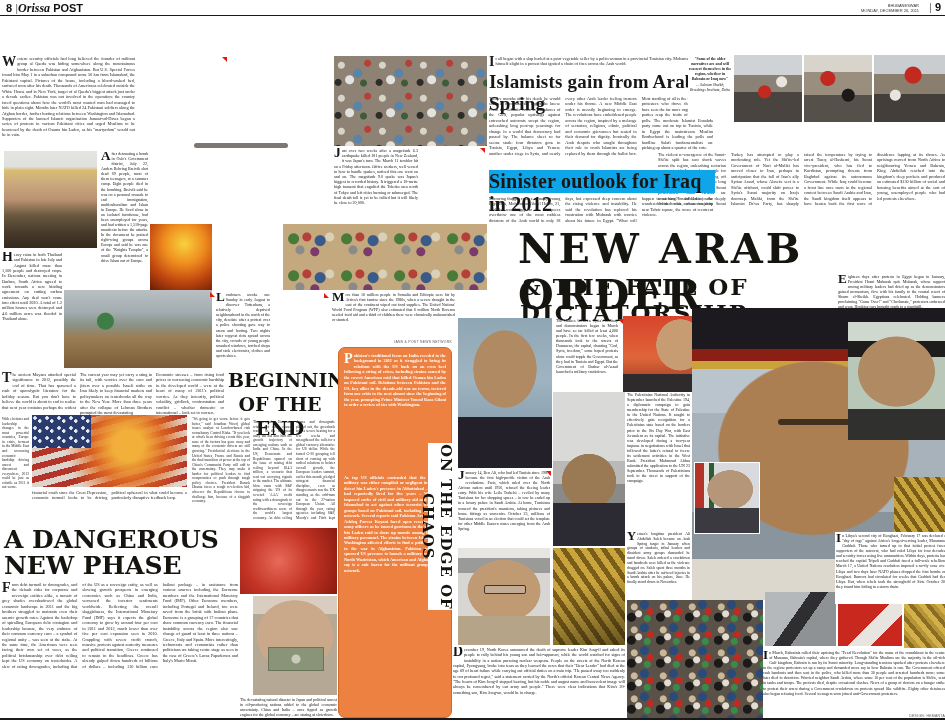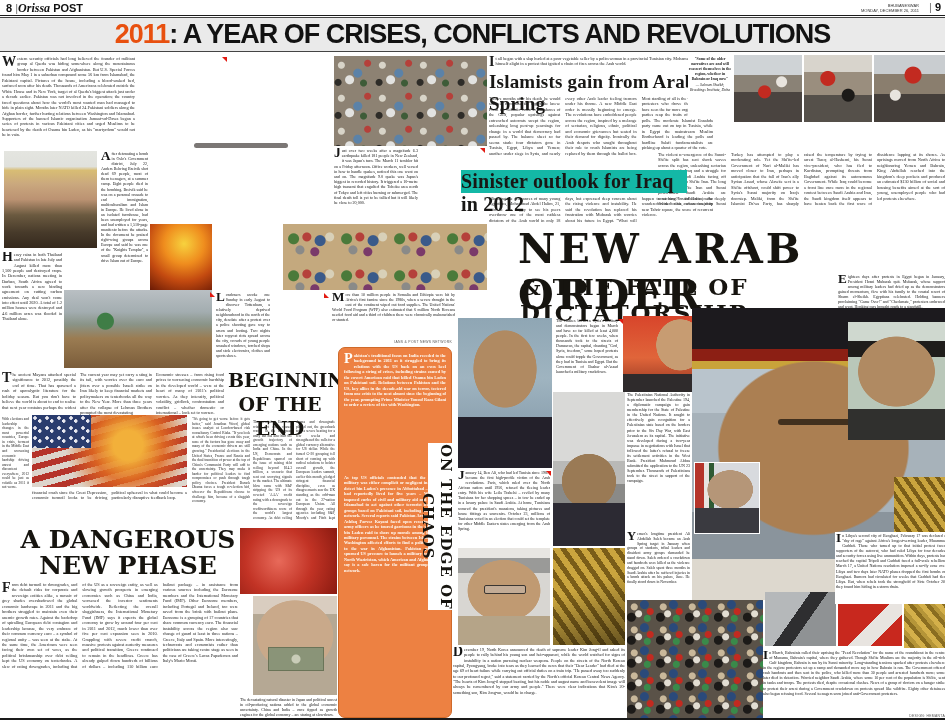--- a/index.html
+++ b/index.html
@@ -43,24 +43,20 @@
     </div>
     <div class="abs mast-right" style="right:26px;top:3px;">
       <div>BHUBANESWAR</div>
       <div>MONDAY, DECEMBER 26, 2011</div>
     </div>
     <div class="abs mast-left" style="right:4px;top:1px;">
       <span style="font-weight:normal;color:#777;">|</span> <span>9</span>
     </div>
   </div>
 
-  <div class="abs" style="left:0;top:17px;width:945px;height:33px;background:#eaeaea;border-top:1px solid #444;border-bottom:1px solid #444;
-              text-align:center;font-family:'Liberation Sans',sans-serif;font-weight:bold;font-size:27px;letter-spacing:-1px;line-height:33px;color:#121212;">
-    <span style="color:#e8500f;">2011</span><span>: A YEAR OF CRISES, CONFLICTS AND REVOLUTIONS</span>
-  </div>
 
   <div class="abs txt drop" style="left:2px;top:56px;width:133px;height:93px;">Western security officials had long believed the founder of militant group al Qaeda was hiding somewhere along the mountainous border between Pakistan and Afghanistan. But U.S. Special Forces found him May 1 in a suburban compound some 56 km from Islamabad, the Pakistani capital. Pictures of the house, including a blood-soaked bed, surfaced soon after his death. Thousands of Americans celebrated outside the White House and in New York, target of al Qaeda's biggest attack just under a decade earlier. Pakistan was not involved in the operation; the country faced questions about how the world's most wanted man had managed to hide in plain sight. Months later NATO killed 24 Pakistani soldiers along the Afghan border, further hurting relations between Washington and Islamabad. Supporters of the banned Islamic organisation Jamaat-ud-Dawa began a series of protests in various Pakistani cities and urged Muslims to be heartened by the death of Osama bin Laden, as his "martyrdom" would not be in vain.</div>
   <div class="abs tri" style="left:222px;top:57px;"></div>
 
   <div class="abs photo" style="left:4px;top:151px;width:93px;height:97px;
               background:linear-gradient(180deg,#e4e5e0 0%,#e0e1dc 16%,#d8bd74 20%,#caa87e 34%,#bb9272 50%,#6b5a40 66%,#473a2a 84%,#35291d 100%);"></div>
   <div class="abs cap drop" style="left:101px;top:151px;width:47px;height:139px;">After detonating a bomb in Oslo's Government district, July 22, Anders Behring Breivik shot dead 69 people, most of them teenagers, at a summer camp. Eight people died in the bombing. Breivik said he was on a personal crusade to end immigration, multiculturalism and Islam in Europe. He lived alone in an isolated farmhouse, had been unemployed for years, and had written a 1,518-page manifesto before the attacks. In the document he praised right-wing groups across Europe and said he was one of the "Knights Templar", a small group determined to drive Islam out of Europe.</div>
 
   <div class="abs photo" style="left:150px;top:56px;width:182px;height:234px;
               background:radial-gradient(ellipse 60% 34% at 50% 16%,#ddd3c0 0 60%,transparent 62%),
@@ -102,21 +98,21 @@
                                radial-gradient(circle at 60% 75%,#7a3a6a 0 4px,transparent 5px);
               background-size:53px 37px;"></div>
   <div class="abs tri2" style="left:324px;top:293px;"></div>
   <div class="abs cap drop" style="left:332px;top:292px;width:123px;height:46px;">More than 10 million people in Somalia and Ethiopia were hit by Africa's first famine since the 1980s, when a severe drought in the east of the continent wiped out food supplies. The United Nations' World Food Program (WFP) also estimated that 6 million North Koreans needed food aid and a third of children there were chronically malnourished or stunted.</div>
   <div class="abs credit" style="left:332px;top:340px;width:120px;">IANS &amp; POST NEWS NETWORK</div>
 
   <div class="abs txt drop" style="left:489px;top:56px;width:224px;height:15px;">It all began with a slap hurled at a poor vegetable seller by a policewoman in a provincial Tunisian city. Mohamed Bouazizi set himself alight in a protest that ignited a chain of fires across the Arab world.</div>
   <div class="abs shead" style="left:489px;top:71px;width:212px;height:22px;font-size:19px;line-height:22px;">Islamists gain from Arab Spring</div>
   <div class="abs txt cols3" style="left:489px;top:96px;width:224px;height:73px;">Twelve months after his death, he would scarcely recognise the region he knew. From the Atlantic coast to the shores of the Gulf, popular uprisings against entrenched autocrats swept the region, unleashing long pent-up yearnings for change in a world that democracy had passed by. The balance sheet so far seems stark: four dictators gone in Tunisia, Egypt, Libya and Yemen; another under siege in Syria, and nearly every other Arab leader feeling tremors under his throne. A new Middle East order is messily beginning to emerge. The revolutions have emboldened people across the region, inspired by a melange of sectarian, religious, ethnic, political and economic grievances but seated in their demand for dignity. Ironically the Arab despots who sought throughout their rule to crush Islamists are being replaced by them through the ballot box. Most startling of all is the way the young protesters who drove these rebellions have seen the far more organised Islamist parties reap the fruits of revolt at the polls. The moderate Islamist Ennahda party came out on top in Tunisia, while in Egypt the mainstream Muslim Brotherhood is leading the polls and hardline Salafi fundamentalists are picking up about a quarter of the vote.</div>
 
-  <div class="abs shead" style="left:461px;top:170px;width:226px;height:23px;font-size:20px;line-height:23px;background:#14b8a6;z-index:3;">Sinister outlook for Iraq in 2012</div>
+  <div class="abs shead" style="left:489px;top:170px;width:226px;height:23px;font-size:20px;line-height:23px;background:#0ea5e9;z-index:3;">Sinister outlook for Iraq in 2012</div>
   <div class="abs txt cols3" style="left:489px;top:196px;width:224px;height:33px;">Mirroring the grievances of many young Egyptians, Mohammad Abdel Halim, 21, said he was happy to see his peers overthrow one of the most ruthless dictators of the Arab world in only 18 days, but expressed deep concern about the rising violence and instability. He said the revolution has replaced his frustration with Mubarak with worries about his future in Egypt. "What will happen to us now?" said Halim, who wandered close to his accessories shop near Tahrir square, the scene of recurrent violence.</div>
 
   <div class="abs quote" style="left:688px;top:57px;width:44px;height:62px;background:#fff;z-index:2;">
     <div>"Some of the older narratives are and will reassert themselves in the region, whether in Bahrain or Iraq now"</div>
     <div style="font-weight:normal;font-style:italic;margin-top:1px;">— Salman Shaikh, Brookings Institute, Doha</div>
   </div>
 
   <div class="abs photo" style="left:734px;top:55px;width:68px;height:67px;
               background:radial-gradient(circle at 45% 55%,#c22a20 0 6px,transparent 7px),radial-gradient(circle at 70% 40%,#e8e4de 0 5px,transparent 6px),
                          linear-gradient(180deg,#cfd3d6 0 30%,#8a8276 30% 55%,#4a4440 55% 100%);"></div>
@@ -232,21 +228,21 @@
   <div class="abs photo" style="left:32px;top:415px;width:155px;height:72px;
               background:radial-gradient(circle at 62% 42%,#f2b03a 0 14%,rgba(224,106,32,.85) 34%,transparent 60%),
                          repeating-linear-gradient(165deg,#b5342a 0 6px,#ddd5cc 6px 12px);">
     <div class="abs" style="left:0;top:0;width:38%;height:46%;background:#2a3c6e;
                 background-image:radial-gradient(circle at 25% 30%,#e8e8f0 0 1.5px,transparent 2px),radial-gradient(circle at 65% 60%,#e8e8f0 0 1.5px,transparent 2px);
                 background-size:12px 10px;"></div>
   </div>
   <div class="abs txt cols2" style="left:32px;top:490px;width:155px;height:33px;">financial crash since the Great Depression, economic turmoil looks to be driving political upheaval in what could become a particularly disruptive feedback loop.</div>
   <div class="abs txt xs" style="left:192px;top:417px;width:58px;height:106px;">"It's going to get worse before it gets better," said Jonathan Wood, global issues analyst at London-based risk consultancy Control Risks. "If you look at what's been driving events this year, none of the factors has gone away and many of the economic drivers are still growing." Presidential elections in the United States, France and Russia and the dual transition of power at the top of China's Communist Party will add to the uncertainty. They may make it harder for political leaders to find compromises or push through tough policy choices. President Barack Obama faces a tough re-election bid, whoever the Republicans choose to challenge him, because of a sluggish economy.</div>
 
-  <div class="abs slab" style="left:4px;top:527px;width:248px;height:52px;font-size:25px;line-height:26px;text-align:center;">
+  <div class="abs slab" style="left:4px;top:527px;width:248px;height:52px;font-size:25px;line-height:26px;">
     <div>A DANGEROUS</div>
     <div>NEW PHASE</div>
   </div>
 
   <div class="abs txt cols3 drop" style="left:2px;top:582px;width:236px;height:134px;">From debt turmoil to downgrades, and the default risks for corporate and sovereign entities alike, a mosaic of grey shades overshadowed the global economic landscape in 2011 and the big brothers struggled to maintain even their anemic growth rates. Against the backdrop of spiralling European debt contagion and leadership lacunae, the very embrace of their common currency euro – a symbol of regional unity – was seen at the stake. At the same time, the Americans were seen facing their own set of woes, as the political brinkmanship over debt ceiling kept the US economy on tenterhooks. A slew of rating downgrades, including that of the US as a sovereign entity, as well as slowing growth prospects in emerging economies such as China and India, worsened the investor sentiments worldwide. Reflecting the overall sluggishness, the International Monetary Fund (IMF) says it expects the global economy to grow by around four per cent in 2011 and 2012, much lower than over five per cent expansion seen in 2010. Grappling with severe credit crunch, massive protests against austerity measures and political transition, Greece continued to remain in the headlines. Greece has already gulped down hundreds of billions of dollars – including 110 billion euro bailout package – in assistance from various sources including the Eurozone members and the International Monetary Fund (IMF). Other Eurozone members, including Portugal and Ireland, too were saved from the brink with bailout plans. Eurozone is a grouping of 17 countries that share common currency euro. The financial instability across the region also saw change of guard at least in three nations – Greece, Italy and Spain. More interestingly, technocrats and economists rather than politicians are taking centre stage as seen in the case of Greece's Lucas Papademos and Italy's Mario Monti.</div>
 
   <div class="abs txt cols2 xs" style="left:253px;top:420px;width:82px;height:104px;">The persisting Eurozone crisis not only caused cracks in the European unity but has also hurt the growth trajectory of emerging nations such as India and China. In the US, Democrats and Republicans sparred on the issue of raising debt ceiling beyond $14.3 trillion, a scenario that sent out worrying signals to the market. The ultimate blow came with S&amp;P stripping the US of its coveted 'AAA' credit rating with a downgrade to the sovereign creditworthiness score of the world's largest economy. As debt ceiling drama and downgrade played out, the greenback took a severe beating for a few weeks and strengthened the calls for a global currency alternative for US dollar. While the famed G-20 grouping fell short of coming up with radical solutions to bolster overall growth, the European leaders summit, earlier this month, pledged stringent financial discipline, even as disagreements saw the UK standing as the odd-man out in the 27-nation European Union. All through the year, rating agencies including S&amp;P, Moody's and Fitch kept issuing warnings, negative outlooks and downgrades and, towards the year-end, placed 15 Eurozone nations under watch for possible downgrades.</div>
 
   <div class="abs photo" style="left:240px;top:528px;width:97px;height:66px;
               background:radial-gradient(circle at 40% 50%,#e86a5a 0%,#c23325 50%,#8a1a10 100%);"></div>

